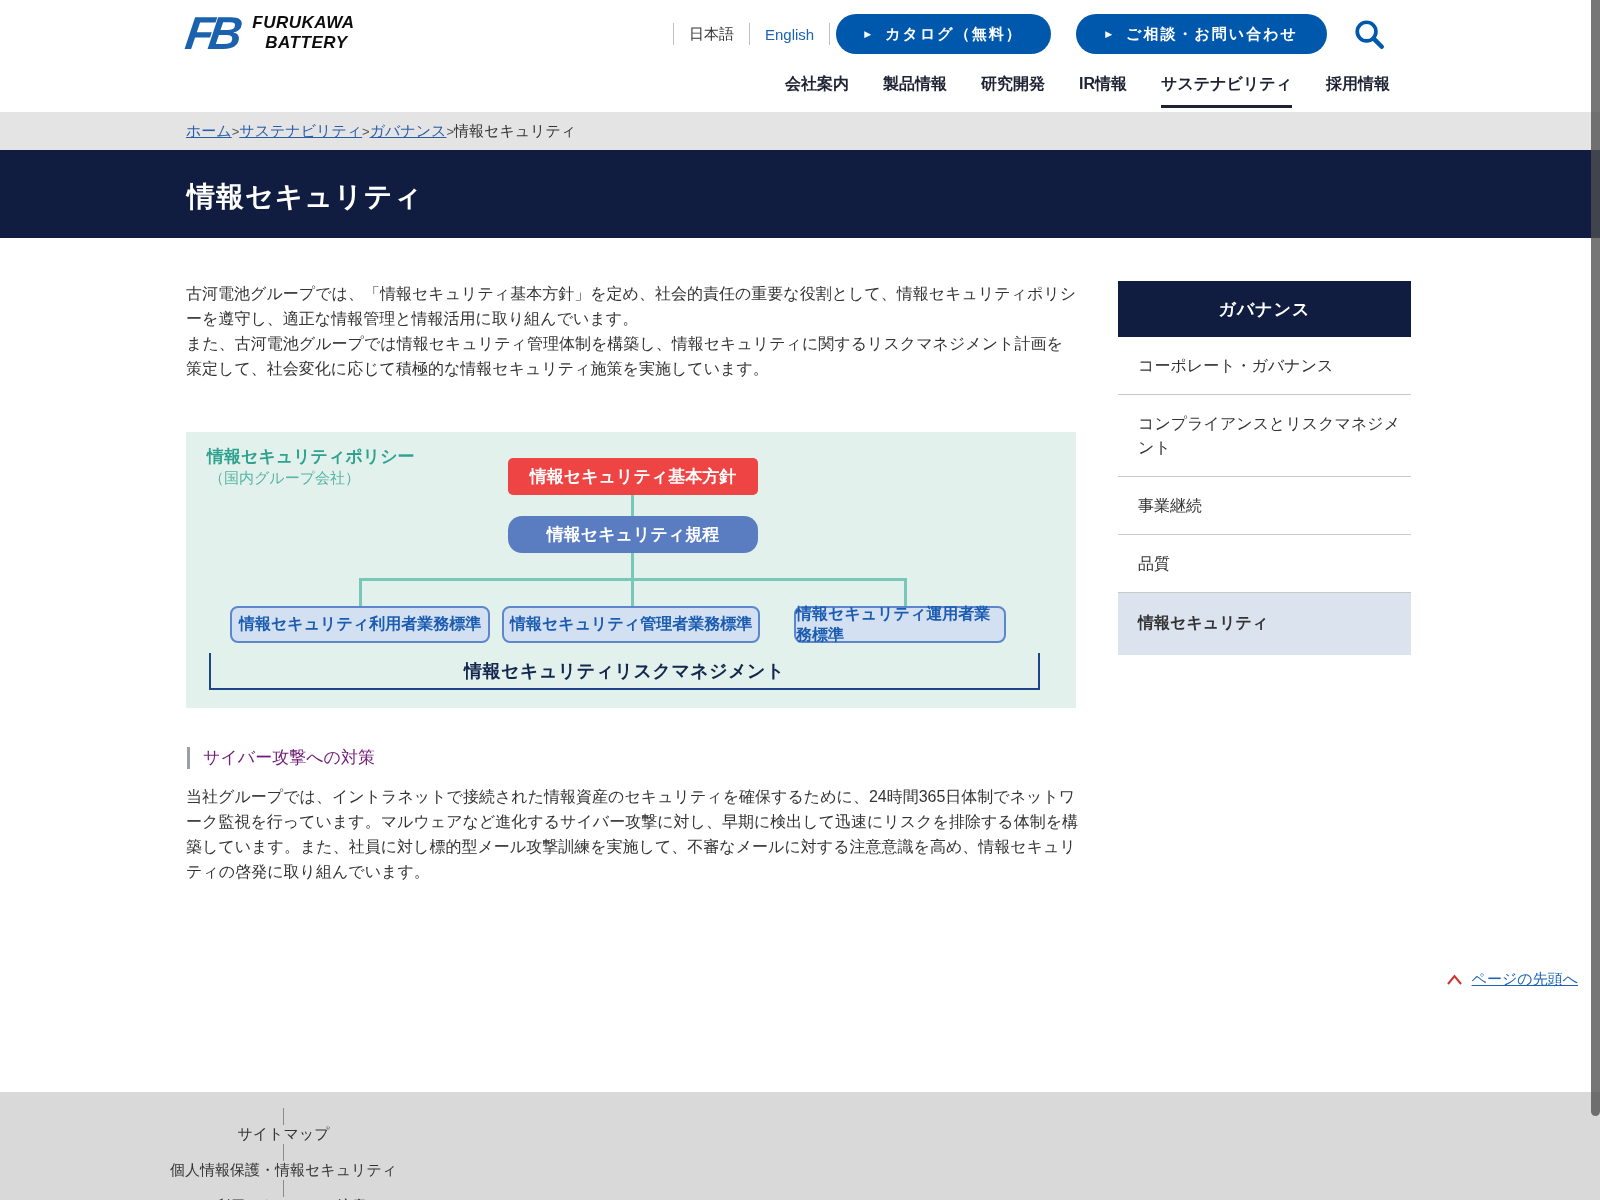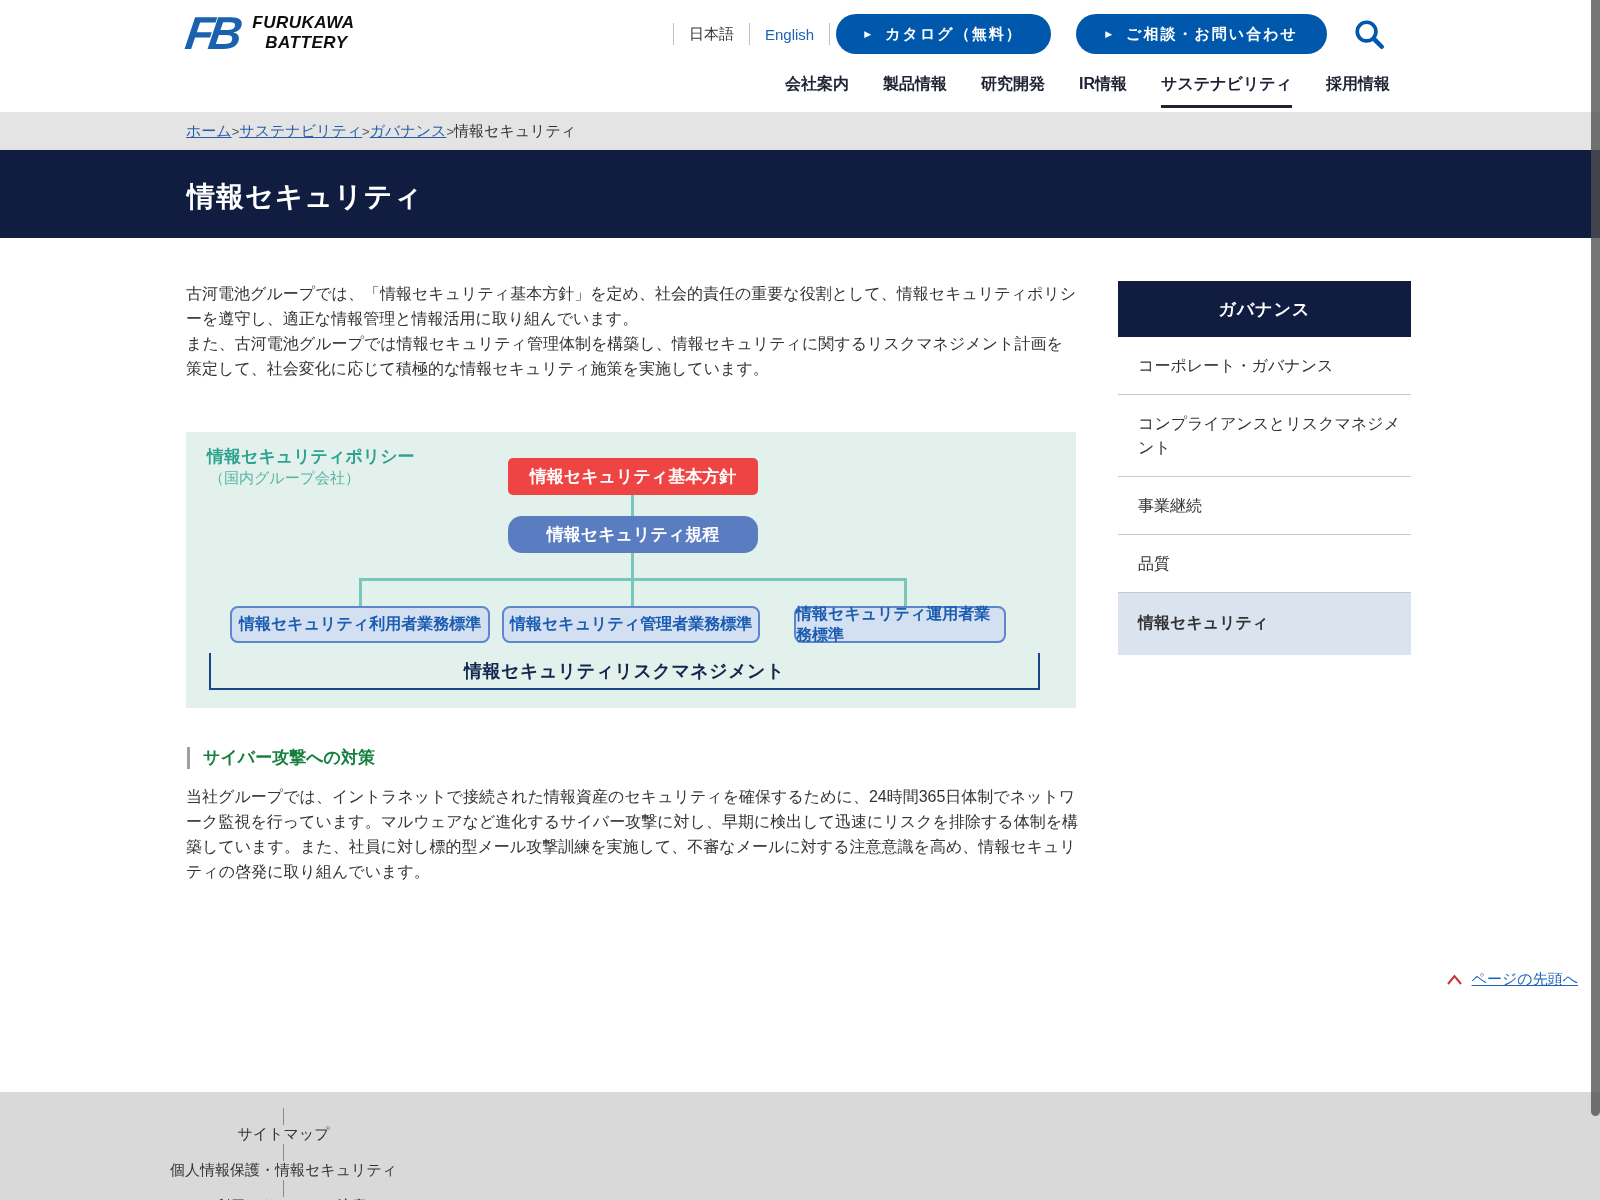--- a/index.html
+++ b/index.html
@@ -75,21 +75,21 @@
   .box-user  { left:44px;  width:260px; }
   .box-admin { left:316px; width:258px; }
   .box-ops   { left:608px; width:212px; }
   .bracket { left:23px; top:221px; width:831px; height:37px;
     border-left:2px solid #1c4586; border-right:2px solid #1c4586; border-bottom:2px solid #1c4586;
     display:flex; align-items:center; justify-content:center; }
   .bracket-label { color:#13264d; font-weight:bold; font-size:18px; letter-spacing:.5px; }
 
   .cyber-heading { position:absolute; left:187px; top:746px; display:flex; align-items:center; gap:13px; }
   .heading-bar { width:3px; height:22px; background:#9aa0a6; }
-  .cyber-heading-text { font-weight:bold; font-size:17px; color:#15803d; }
+  .cyber-heading-text { font-weight:normal; font-size:17px; color:#701a75; }
   .cyber-body { position:absolute; left:186px; top:784px; width:892px; font-size:16px; line-height:25px; color:#333; }
 
   
   .sidebar { position:absolute; left:1118px; top:281px; width:293px; }
   .sidebar-header { height:56px; background:#101d40; color:#fff; font-weight:bold; font-size:17px;
     display:flex; align-items:center; justify-content:center; letter-spacing:1px; }
   .sidebar-item { padding:17px 10px 16px 20px; font-size:16px; line-height:24px; color:#333;
     border-bottom:1px solid #c9c9c9; cursor:pointer; }
   .sidebar-item.active { background:#dbe3ee; font-weight:bold; border-bottom:none; padding-top:18px; padding-bottom:20px; }
 

